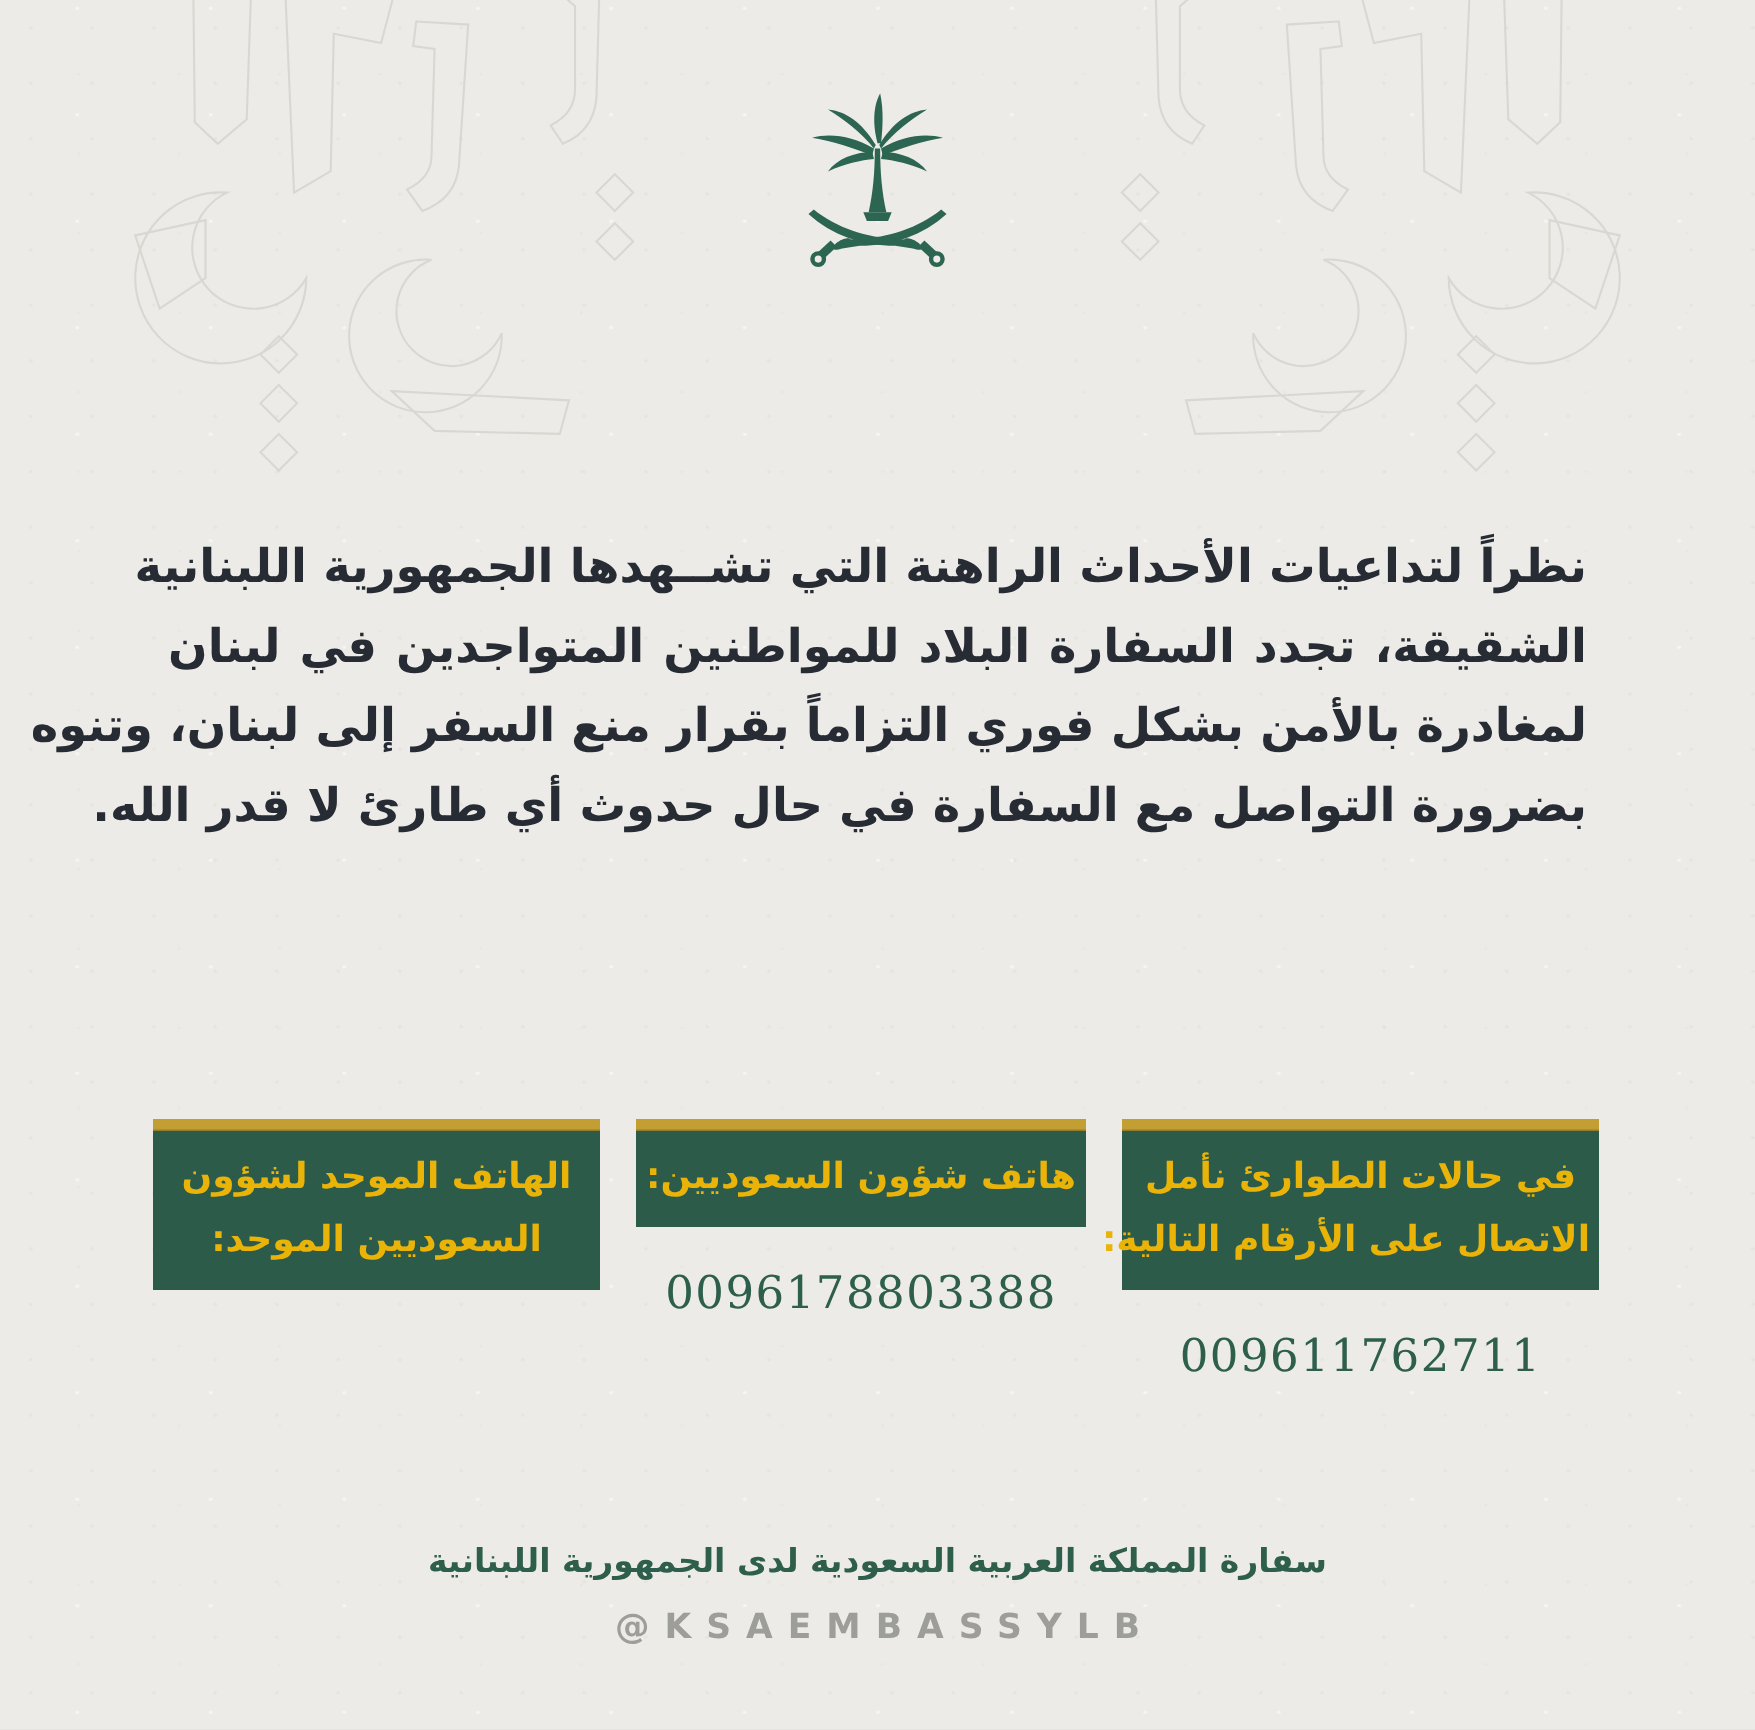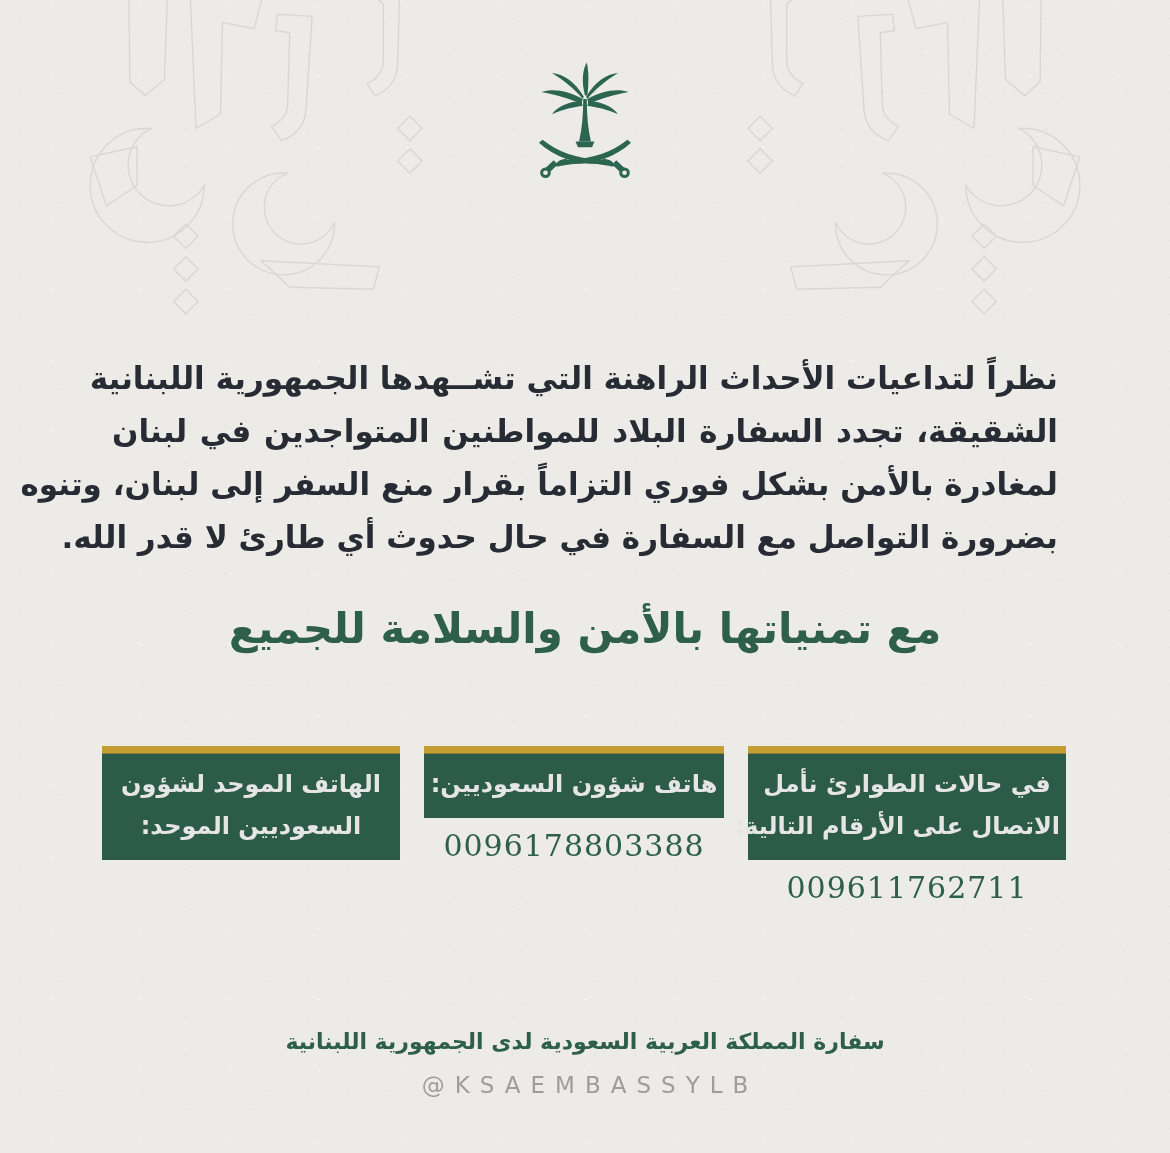--- a/index.html
+++ b/index.html
@@ -63,49 +63,50 @@
     display:flex;direction:rtl;justify-content:space-between;
     align-items:flex-start;
   }
   .contact-box{display:flex;flex-direction:column;}
   .box-emergency{width:318px;}
   .box-affairs{width:300px;}
   .box-unified{width:298px;}
   .gold-bar{height:7px;background:#c29e33;border-bottom:1px solid rgba(60,70,40,.35);}
   .green-panel{
     background:#2d5b4a;
-    color:#e5e5e5;
+    color:#eab308;
     direction:rtl;text-align:center;
     font-weight:bold;
     font-size:24px;line-height:42px;
     padding:9px 6px 13px 6px;
   }
   .panel-line{white-space:nowrap;}
   .numbers{
-    margin-top:6px;
+    margin-top:23px;
     text-align:center;
     font-family:"DejaVu Serif","Liberation Serif",serif;
     color:#2e5f4d;
     font-size:30px;line-height:43px;
     letter-spacing:1px;
   }
   
   .embassy-name{
     position:absolute;top:1018px;left:0;width:100%;
     direction:rtl;text-align:center;
     color:#2e5f4d;font-weight:bold;
     font-size:22px;line-height:48px;
   }
   .handle{
     position:absolute;top:1072px;left:0;width:100%;
     text-align:center;
     color:#9d9d99;
     font-size:23px;
     letter-spacing:10px;
     text-indent:10px;
+    font-weight:bold;
   }
 </style>
 </head>
 <body>
 
 <div class="poster">
 
   <svg class="wm wm-left" viewBox="0 0 430 330" aria-hidden="true">
     <g stroke="#cecbc5" fill="none" stroke-width="1.4">
       <path d="M96,-4 L134,-4 L131,84 L112,100 L97,86 Z"></path>
@@ -167,21 +168,20 @@
     </svg>
   </div>
 
   <div class="body-text">
     <div class="body-line">نظراً لتداعيات الأحداث الراهنة التي تشــهدها الجمهورية اللبنانية</div>
     <div class="body-line">الشقيقة، تجدد السفارة البلاد للمواطنين المتواجدين في لبنان</div>
     <div class="body-line">لمغادرة بالأمن بشكل فوري التزاماً بقرار منع السفر إلى لبنان، وتنوه</div>
     <div class="body-line">بضرورة التواصل مع السفارة في حال حدوث أي طارئ لا قدر الله.</div>
   </div>
 
-  <h1 class="wish">مع تمنياتها بالأمن والسلامة للجميع</h1>
 
   <div class="boxes">
 
     <div class="contact-box box-emergency">
       <div class="gold-bar"></div>
       <div class="green-panel">
         <div class="panel-line">في حالات الطوارئ نأمل</div>
         <div class="panel-line">الاتصال على الأرقام التالية:</div>
       </div>
       <div class="numbers">

